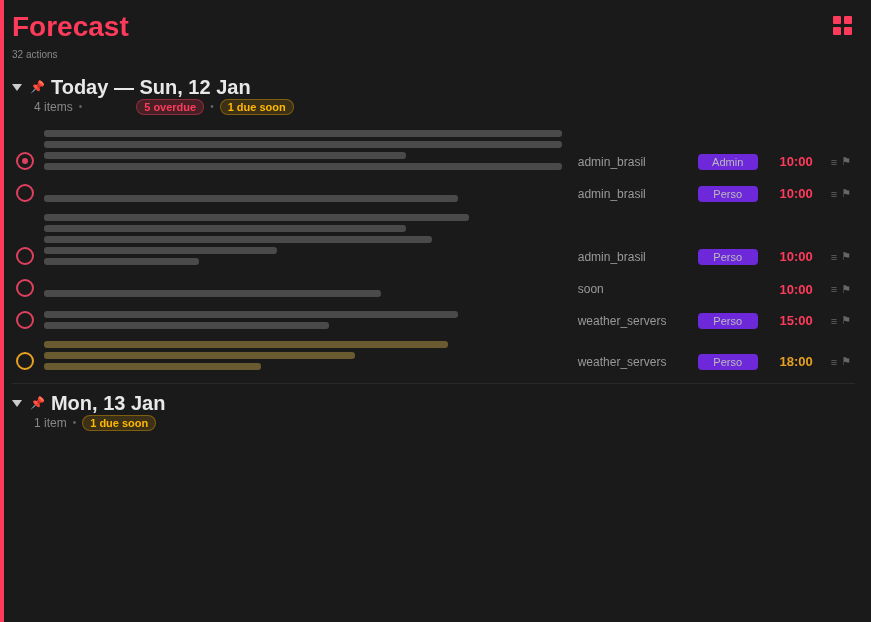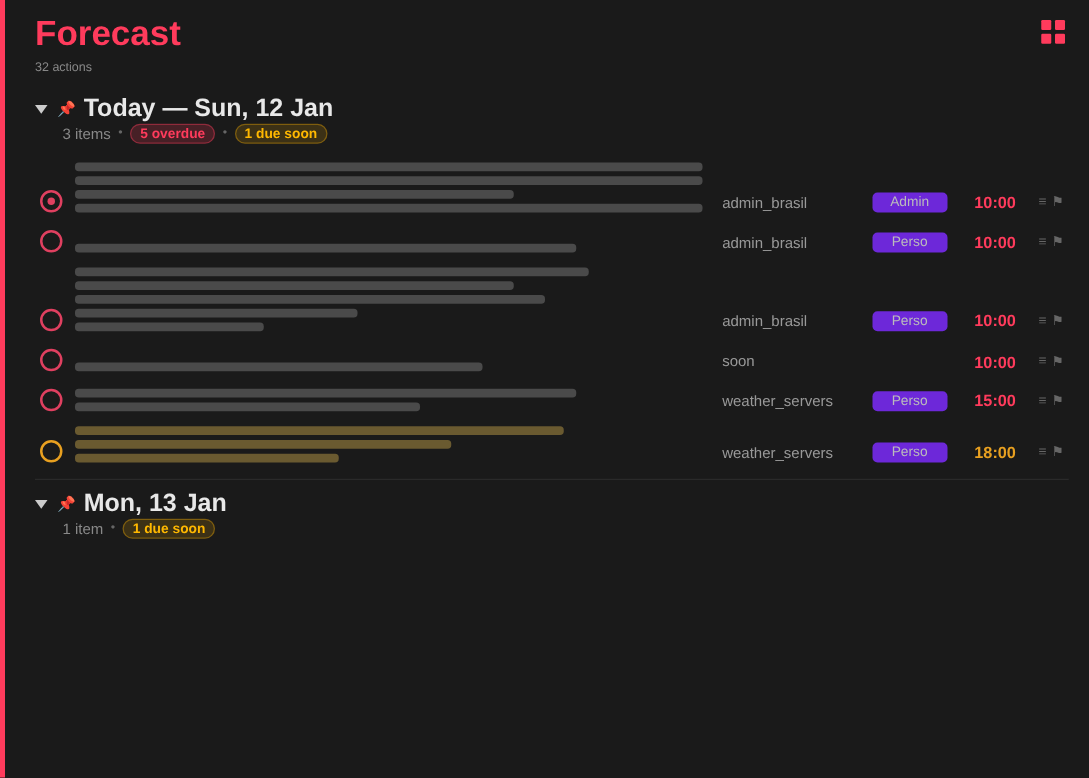--- a/index.html
+++ b/index.html
@@ -17,21 +17,21 @@
     .left-accent {
       position: absolute;
       left: 0;
       top: 0;
       bottom: 0;
       width: 4px;
       background: #ff3b5c;
     }
 
     .main-container {
-      padding: 12px 16px 12px 28px;
+      padding: 12px 16px 12px 12px;
       height: 100%;
       overflow-y: auto;
     }
 
     
     .header {
       display: flex;
       align-items: flex-start;
       justify-content: space-between;
       margin-bottom: 16px;
@@ -101,20 +101,21 @@
       padding: 1px 7px;
       border-radius: 10px;
       font-size: 11px;
       font-weight: 600;
     }
 
     .badge-overdue {
       background: rgba(255,59,92,0.2);
       color: #ff3b5c;
       border: 1px solid rgba(255,59,92,0.4);
+      margin-left: 48px;
     }
 
     .badge-due-soon {
       background: rgba(255,180,0,0.15);
       color: #ffb800;
       border: 1px solid rgba(255,180,0,0.35);
     }
 
     
     .task-row {
@@ -258,21 +259,21 @@
     </div>
   </div>
 
   <div class="section">
     <div class="section-header-row">
       <div class="triangle"></div>
       <span style="color:#888;font-size:12px;">📌</span>
       <span class="section-title">Today — Sun, 12 Jan</span>
     </div>
     <div class="section-meta">
-      <span>3 items</span>
+      <span>4 items</span>
       <span class="dot-separator">•</span>
       <span class="badge badge-overdue">5 overdue</span>
       <span class="dot-separator">•</span>
       <span class="badge badge-due-soon">1 due soon</span>
     </div>
 
     <div class="task-row">
       <div class="task-checkbox partial">
         <div class="inner-dot"></div>
       </div>

